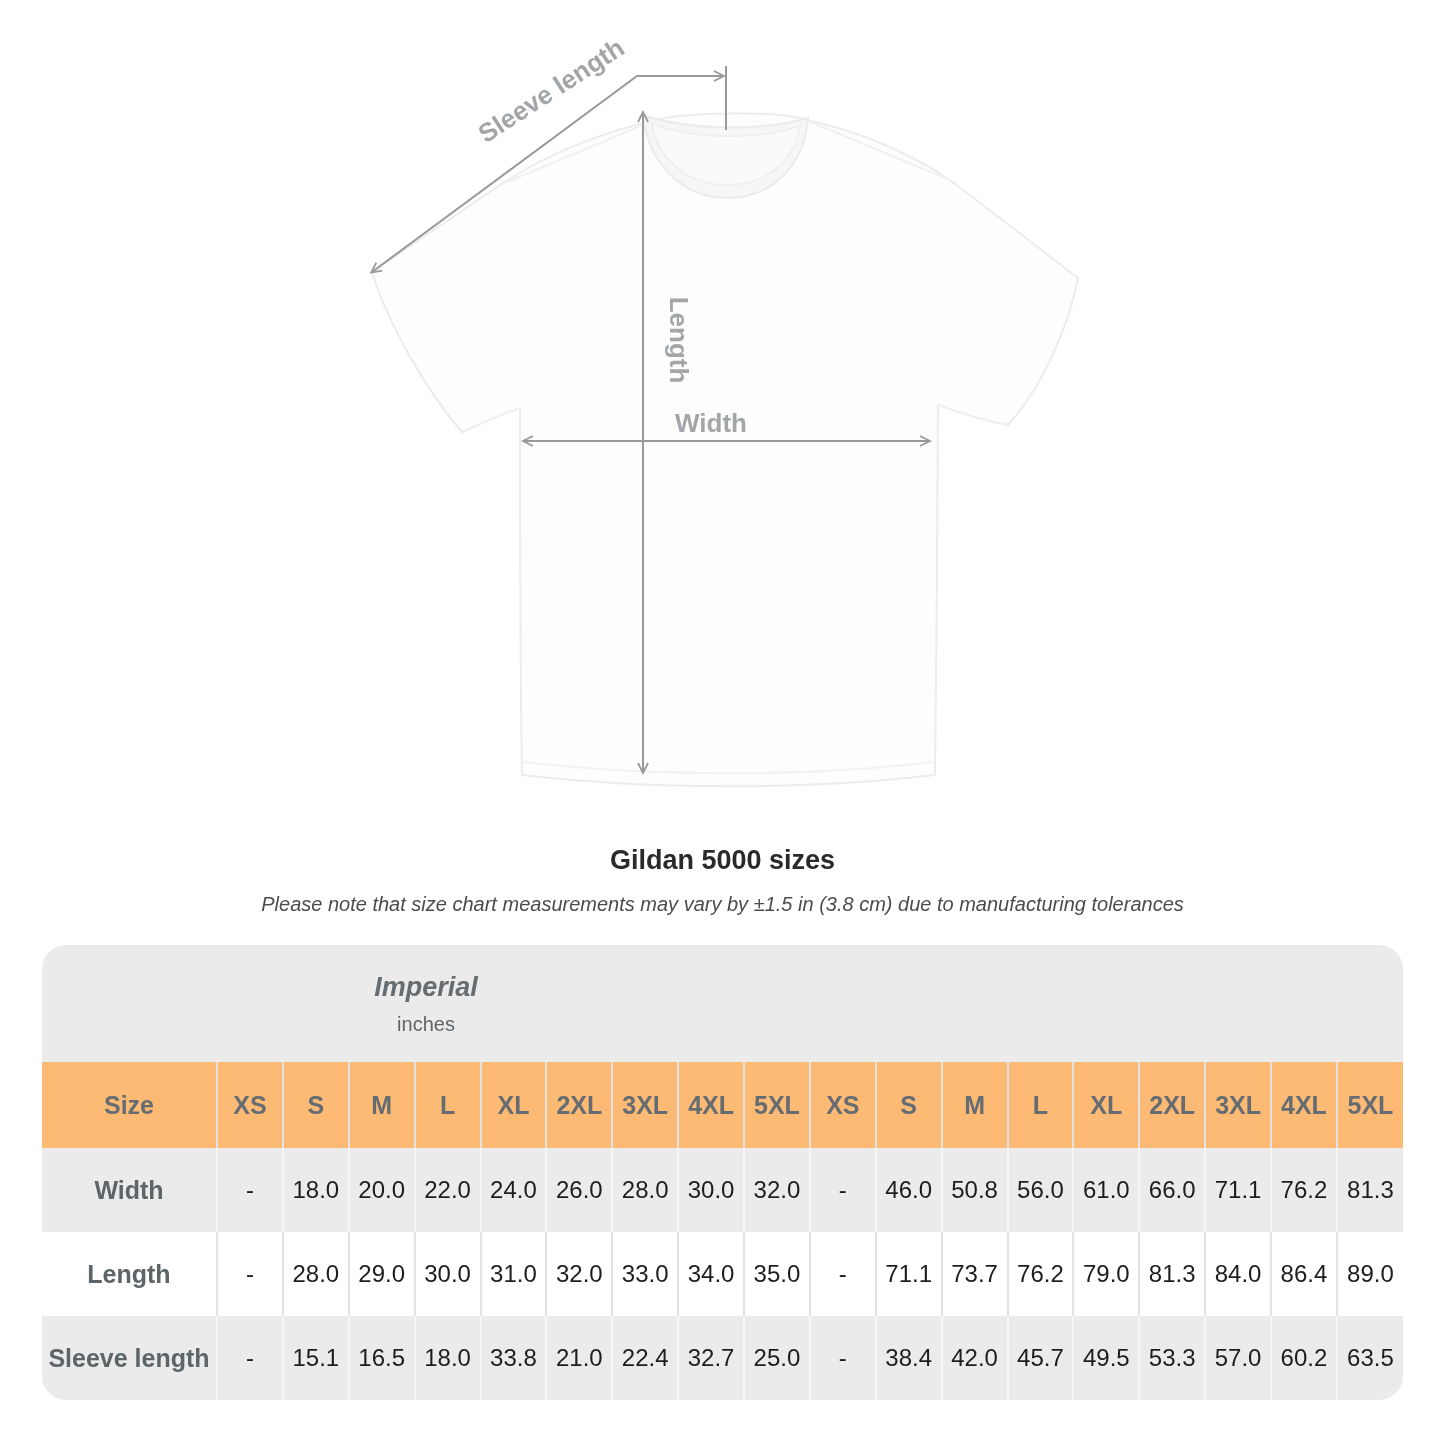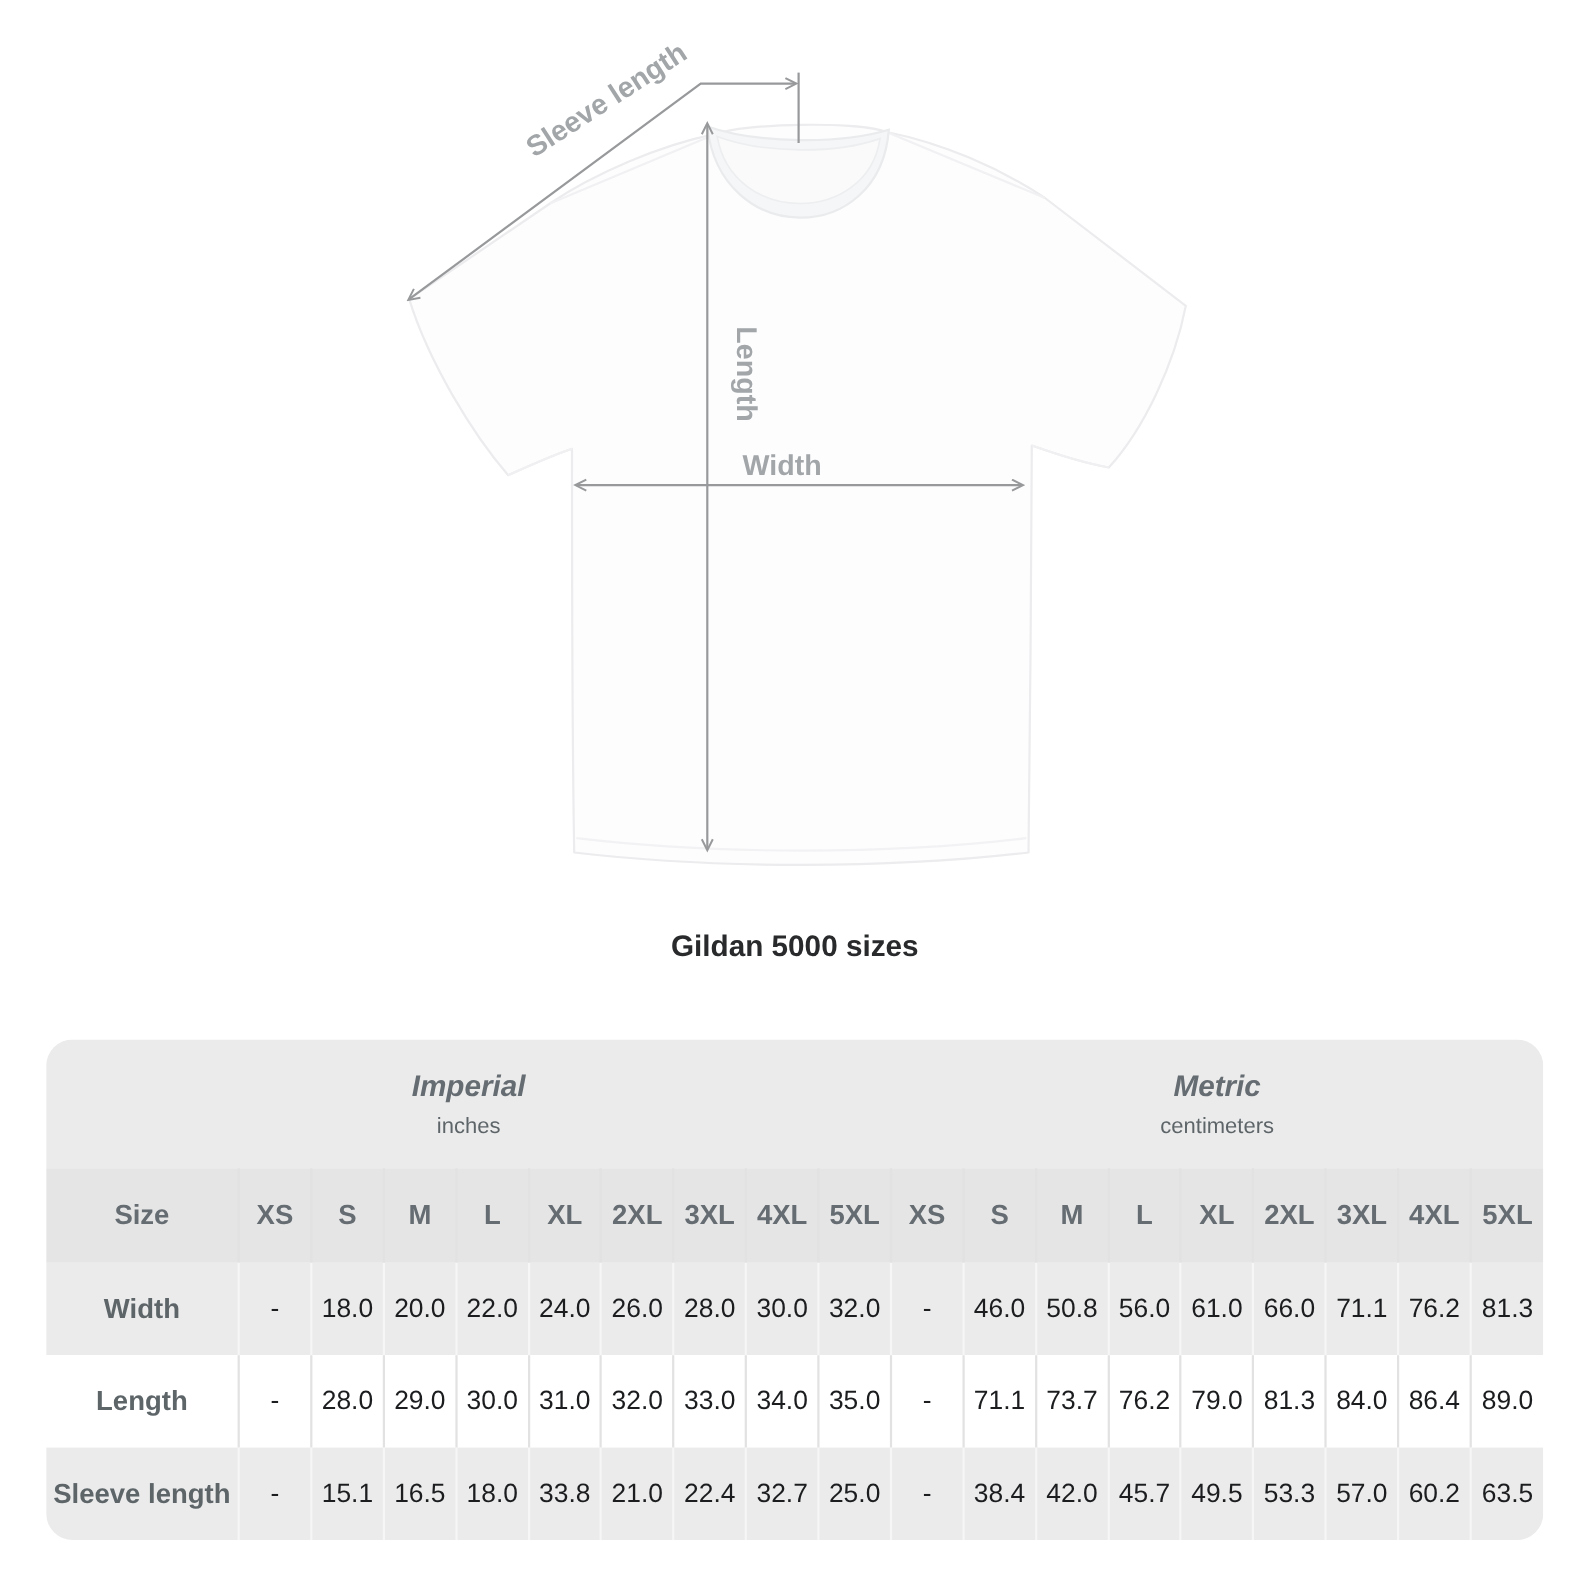--- a/index.html
+++ b/index.html
@@ -88,21 +88,21 @@
     table-layout: fixed;
   }
   table.measure col.label-col { width: 175px; }
   table.measure th, table.measure td {
     text-align: center;
     vertical-align: middle;
     padding: 0;
   }
   table.measure thead th {
     height: 86px;
-    background: #e5e5e5;
+    background: #fdba74;
     color: #656c72;
     font-weight: bold;
     font-size: 25px;
   }
   table.measure tbody tr { height: 84px; background: #ffffff; }
   table.measure tbody tr.shaded { background: #ebebeb; }
   table.measure tbody th {
     color: #5d6569;
     font-weight: bold;
     font-size: 25px;
@@ -169,30 +169,27 @@
         <line x1="524" y1="441" x2="929" y2="441" marker-start="url(#ah)" marker-end="url(#ah)"></line>
       </g>
 
       <text class="measure-label" text-anchor="middle" transform="translate(556,98) rotate(-33)">Sleeve length</text>
       <text class="measure-label" text-anchor="middle" transform="translate(670,340) rotate(90)">Length</text>
       <text class="measure-label" text-anchor="middle" x="711" y="432">Width</text>
     </svg>
   </div>
 
   <h1 class="title">Gildan 5000 sizes</h1>
+  <p class="subtitle">Please note that size chart measurements may vary by ±1.5 in (3.8 cm) due to manufacturing tolerances</p>
 
   <div class="size-table">
     <div class="band">
       <div class="band-cell band-imperial">
         <div class="band-title">Imperial</div>
         <div class="band-unit">inches</div>
-      </div>
-      <div class="band-cell band-metric">
-        <div class="band-title">Metric</div>
-        <div class="band-unit">centimeters</div>
       </div>
     </div>
 
     <table class="measure">
       <colgroup id="table-cols">
           <col class="label-col">
           <col>
           <col>
           <col>
           <col>

